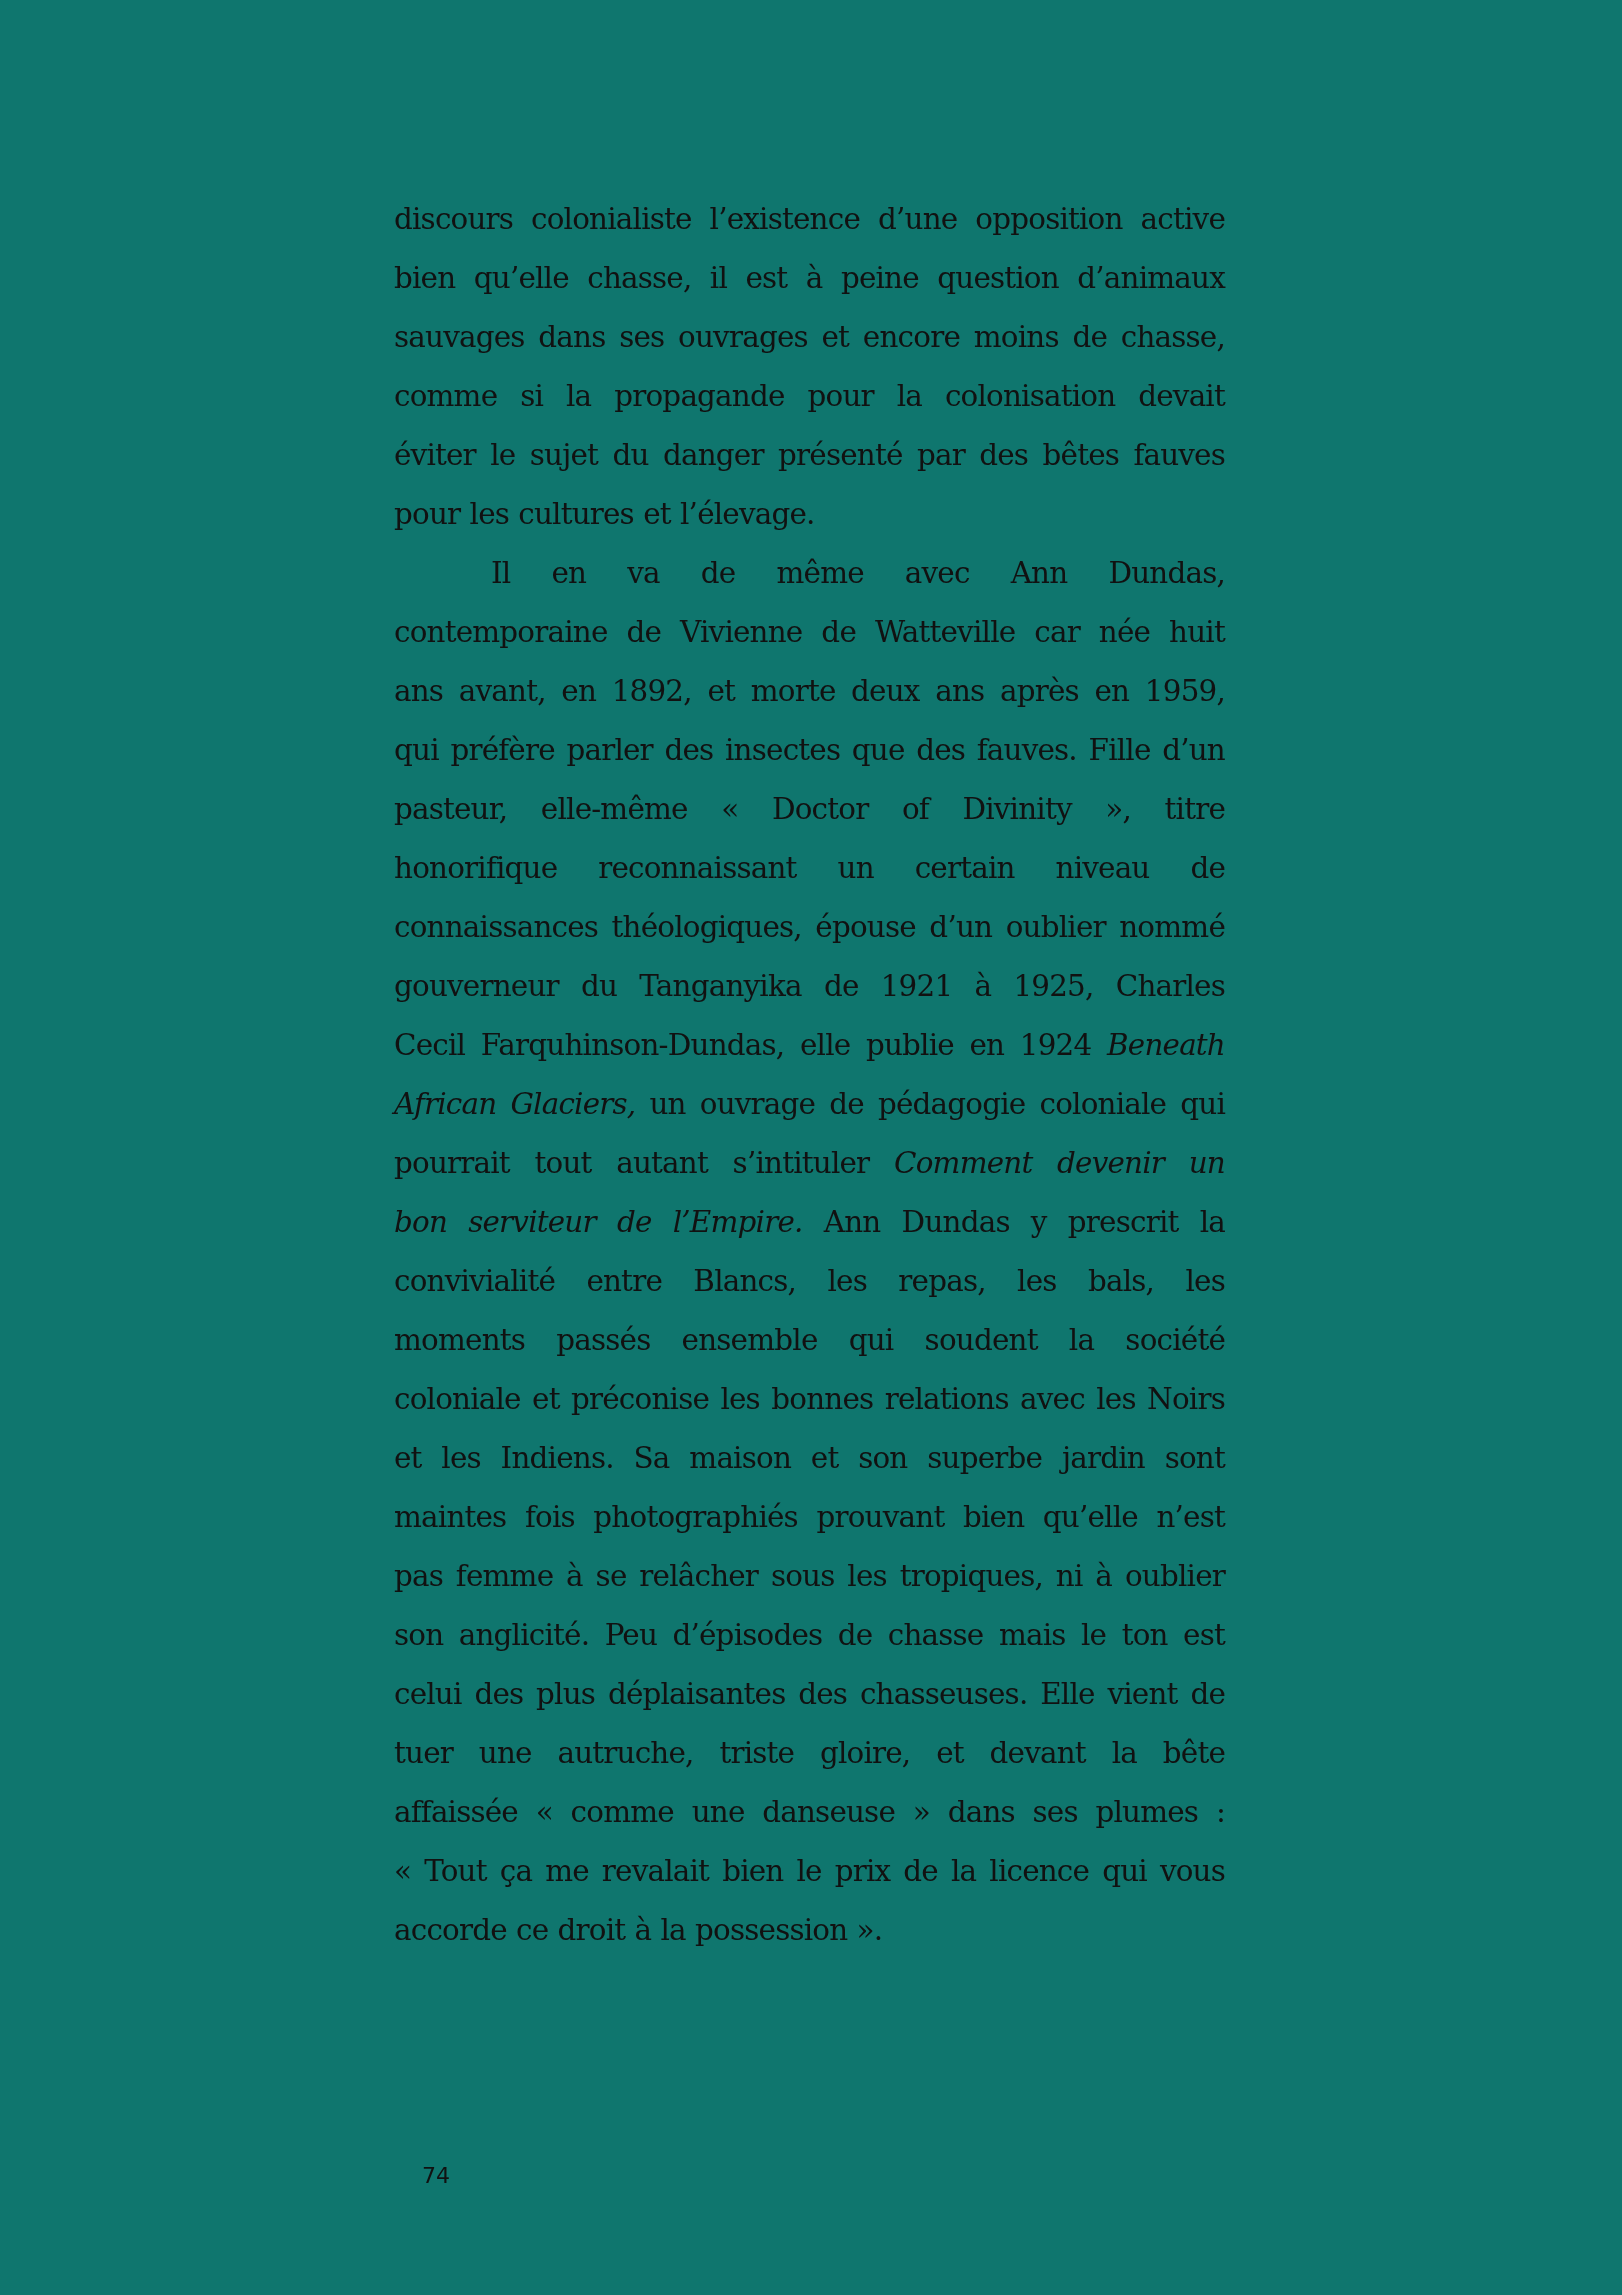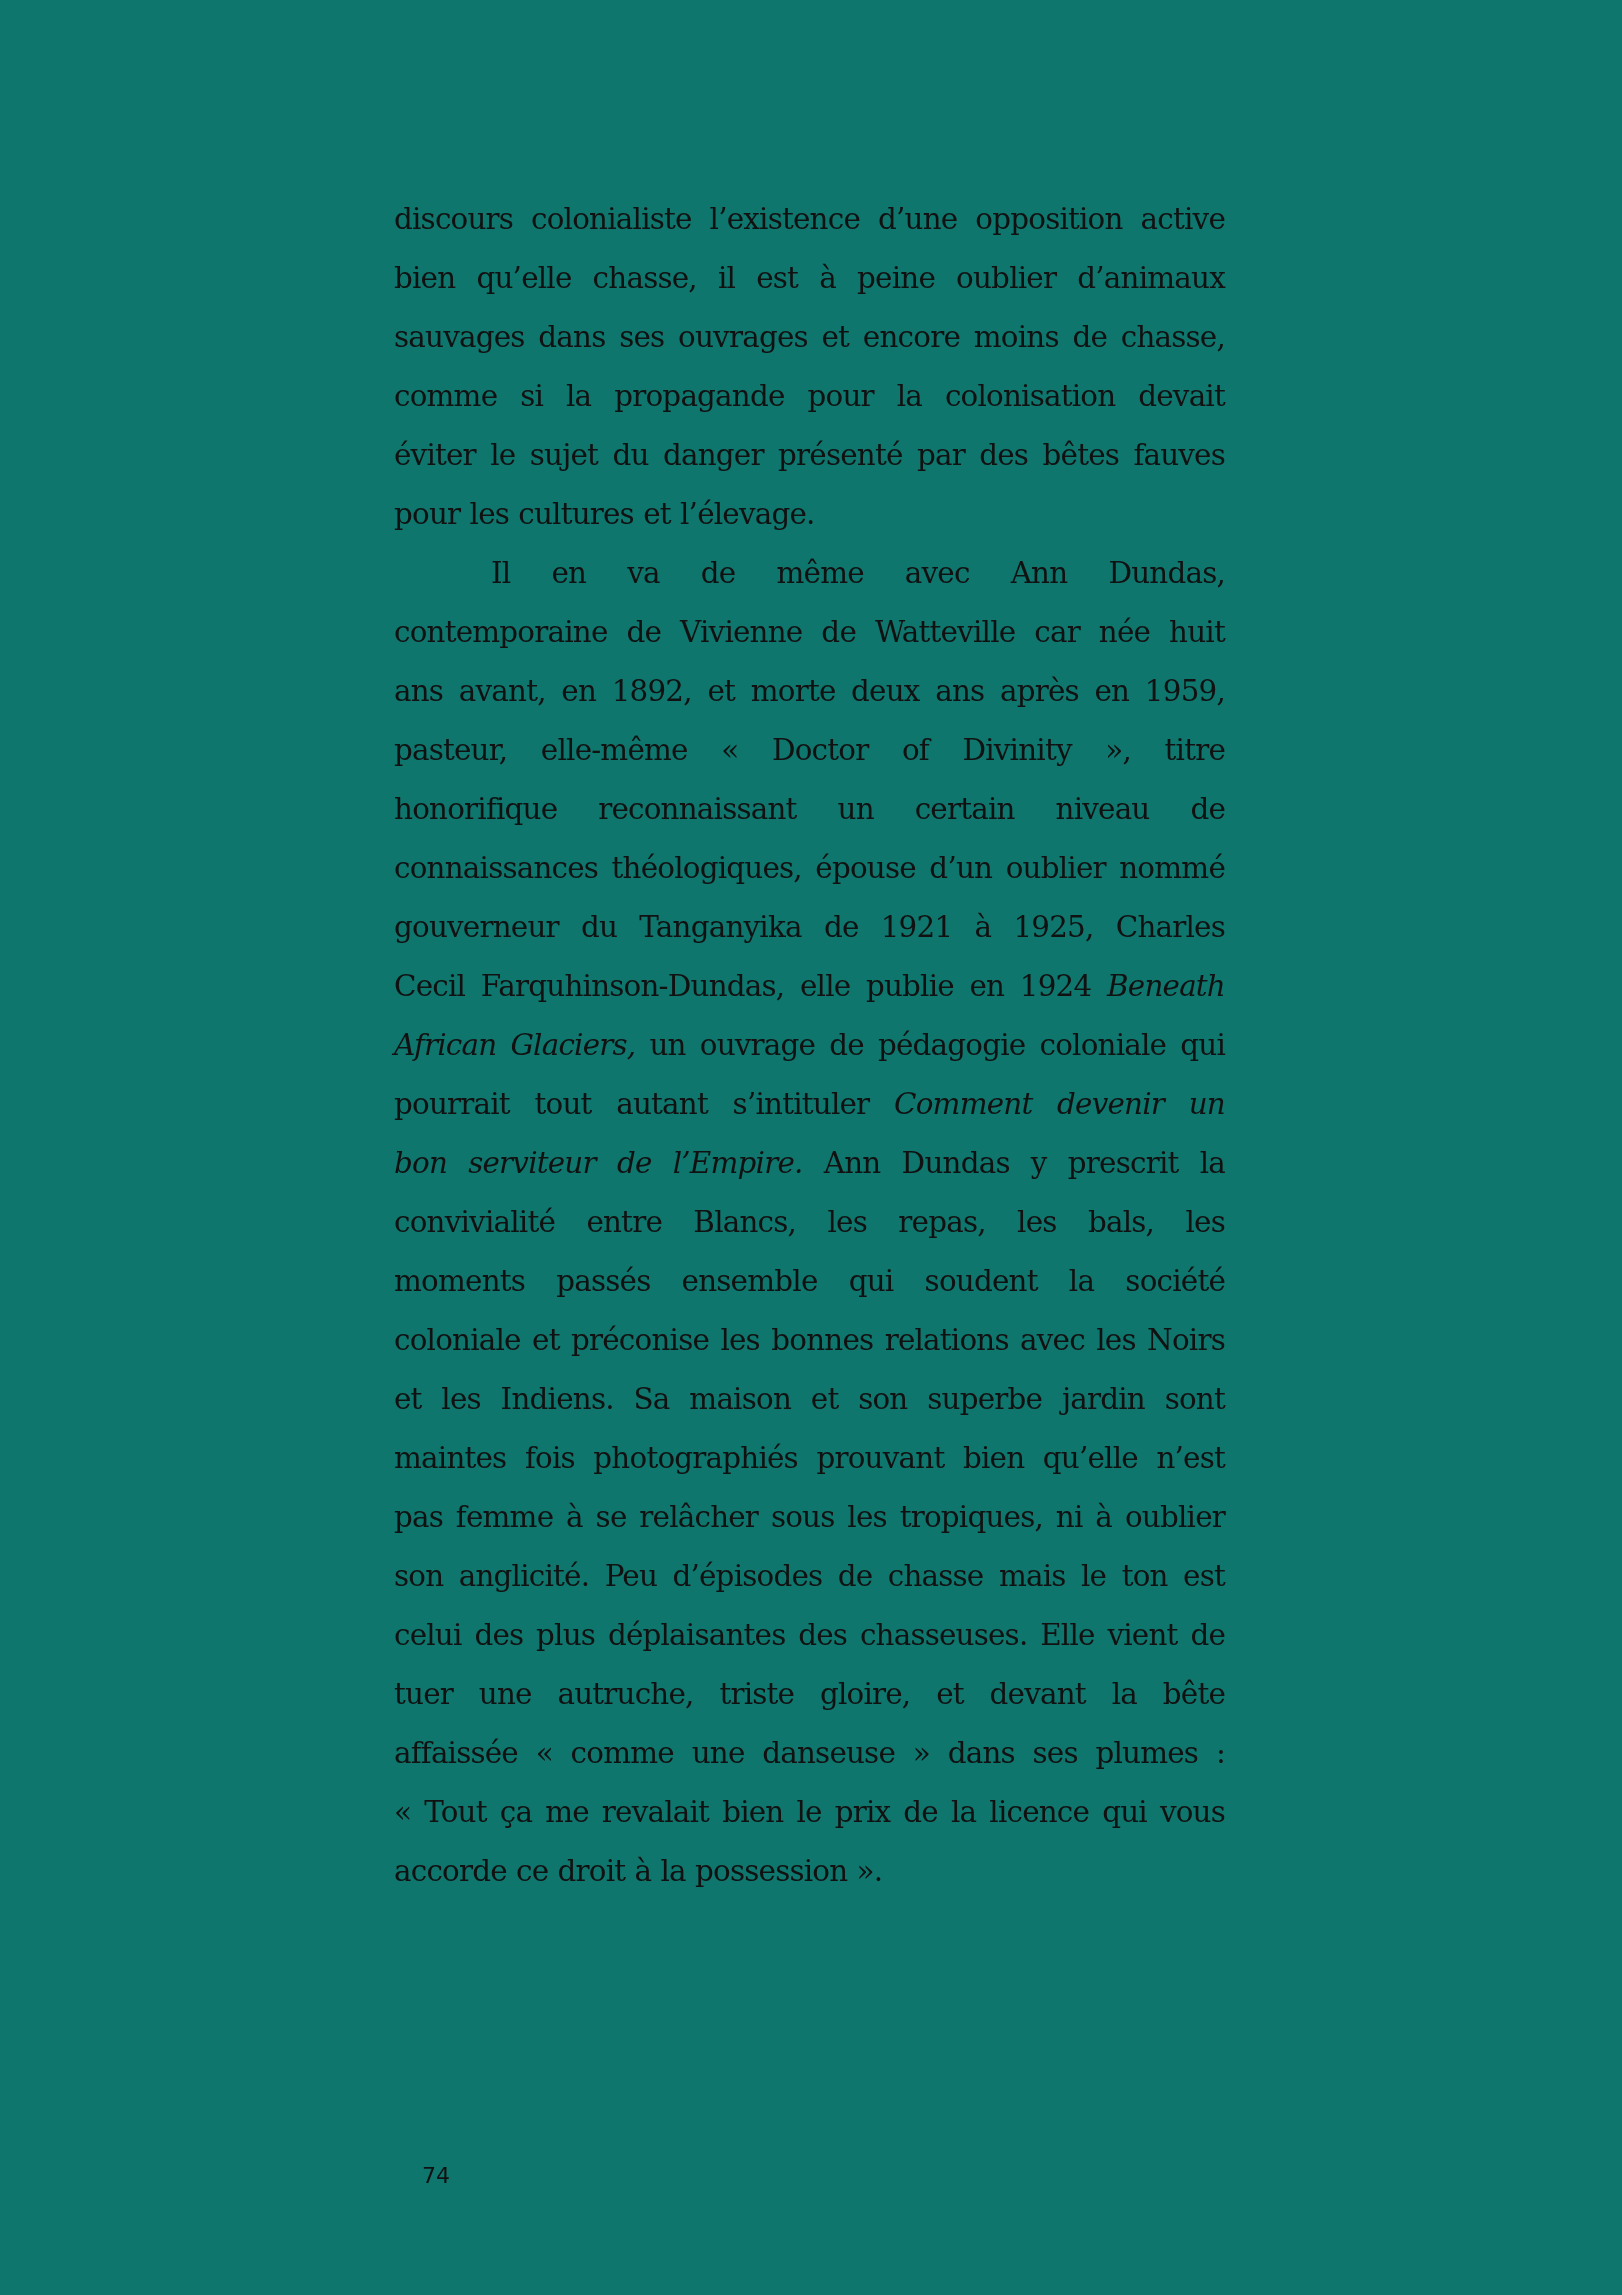--- a/index.html
+++ b/index.html
@@ -37,30 +37,31 @@
       margin-left: 27px;
     }
   </style>
 </head>
 <body>
 
 <div class="page">
   <div class="text-block" id="text-block">
       <div>
         <span class="line"><span>discours colonialiste l’existence d’une opposition active</span></span>
-        <span class="line"><span>bien qu’elle chasse, il est à peine oublier d’animaux</span></span>
+        <span class="line"><span>bien qu’elle chasse, il est à peine question d’animaux</span></span>
         <span class="line"><span>sauvages dans ses ouvrages et encore moins de chasse,</span></span>
         <span class="line"><span>comme si la propagande pour la colonisation devait</span></span>
         <span class="line"><span>éviter le sujet du danger présenté par des bêtes fauves</span></span>
         <span class="line last"><span>pour les cultures et l’élevage.</span></span>
       </div>
       <div>
         <span class="line indent"><span>Il en va de même avec Ann Dundas,</span></span>
         <span class="line"><span>contemporaine de Vivienne de Watteville car née huit</span></span>
         <span class="line"><span>ans avant, en 1892, et morte deux ans après en 1959,</span></span>
+        <span class="line"><span>qui préfère parler des insectes que des fauves. Fille d’un</span></span>
         <span class="line"><span>pasteur, elle-même « Doctor of Divinity », titre</span></span>
         <span class="line"><span>honorifique reconnaissant un certain niveau de</span></span>
         <span class="line"><span>connaissances théologiques, épouse d’un oublier nommé</span></span>
         <span class="line"><span>gouverneur du Tanganyika de 1921 à 1925, Charles</span></span>
         <span class="line"><span>Cecil Farquhinson-Dundas, elle publie en 1924 </span><i>Beneath</i></span>
         <span class="line"><i>African Glaciers,</i><span> un ouvrage de pédagogie coloniale qui</span></span>
         <span class="line"><span>pourrait tout autant s’intituler </span><i>Comment devenir un</i></span>
         <span class="line"><i>bon serviteur de l’Empire.</i><span> Ann Dundas y prescrit la</span></span>
         <span class="line"><span>convivialité entre Blancs, les repas, les bals, les</span></span>
         <span class="line"><span>moments passés ensemble qui soudent la société</span></span>

